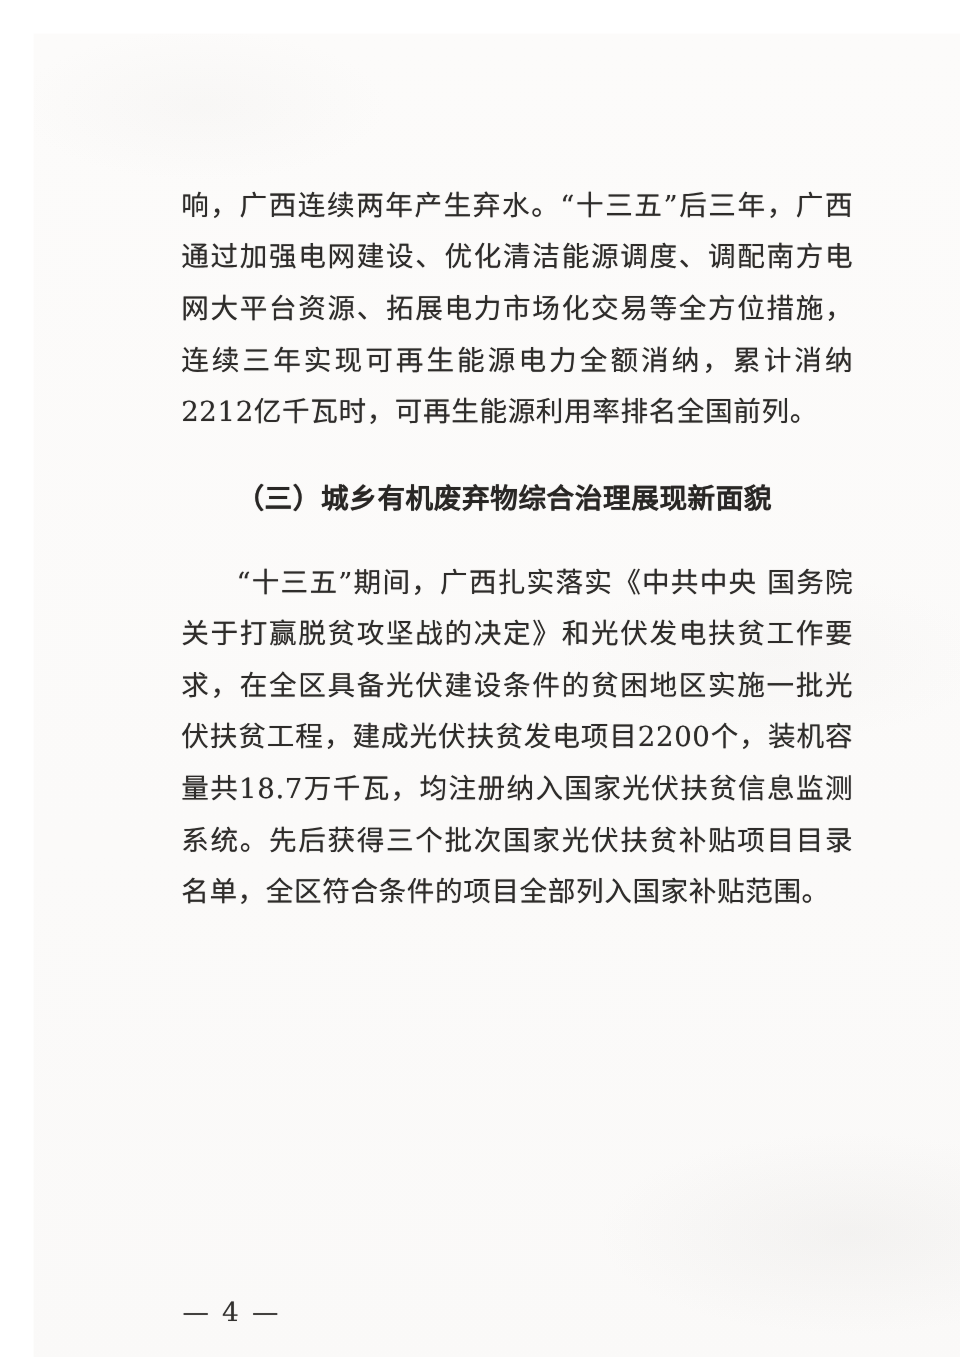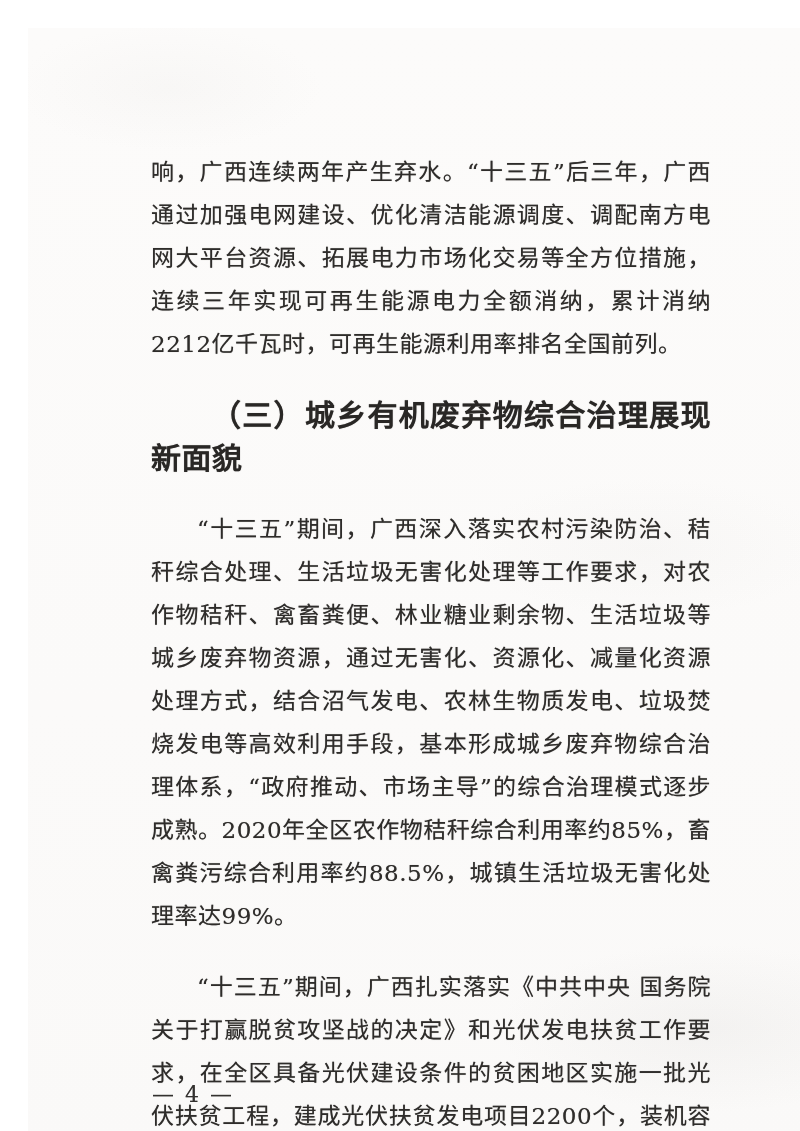--- a/index.html
+++ b/index.html
@@ -36,21 +36,21 @@
     text-justify: inter-ideograph;
     text-shadow: 0 0 0.7px rgba(46,44,42,0.55);
   }
 
   .para { text-align: justify; }
 
   .para.indent-first { text-indent: 2em; }
 
   .heading {
     font-weight: bold;
-    font-size: 30px;
+    font-size: 23px;
     line-height: 43px;
     text-indent: 2em;
     color: #29272５;
     color: #292725;
   }
 
   .footer {
     position: absolute;
     left: 96px;
     top: 1040px;
@@ -64,21 +64,20 @@
 <body>
 
 <div class="page">
 
   <div class="content">
 
     <p class="para">响，广西连续两年产生弃水。“十三五”后三年，广西通过加强电网建设、优化清洁能源调度、调配南方电网大平台资源、拓展电力市场化交易等全方位措施，连续三年实现可再生能源电力全额消纳，累计消纳2212亿千瓦时，可再生能源利用率排名全国前列。</p>
 
     <h3 class="heading">（三）城乡有机废弃物综合治理展现新面貌</h3>
 
-    <p class="para indent-first">“十三五”期间，广西深入落实农村污染防治、秸秆综合处理、生活垃圾无害化处理等工作要求，对农作物秸秆、禽畜粪便、林业糖业剩余物、生活垃圾等城乡废弃物资源，通过无害化、资源化、减量化资源处理方式，结合沼气发电、农林生物质发电、垃圾焚烧发电等高效利用手段，基本形成城乡废弃物综合治理体系，“政府推动、市场主导”的综合治理模式逐步成熟。2020年全区农作物秸秆综合利用率约85%，畜禽粪污综合利用率约88.5%，城镇生活垃圾无害化处理率达99%。</p>
 
 
     <p class="para indent-first">“十三五”期间，广西扎实落实《中共中央 国务院关于打赢脱贫攻坚战的决定》和光伏发电扶贫工作要求，在全区具备光伏建设条件的贫困地区实施一批光伏扶贫工程，建成光伏扶贫发电项目2200个，装机容量共18.7万千瓦，均注册纳入国家光伏扶贫信息监测系统。先后获得三个批次国家光伏扶贫补贴项目目录名单，全区符合条件的项目全部列入国家补贴范围。</p>
 
   </div>
 
   <div class="footer">
     <span>— 4 —</span>
   </div>
 

